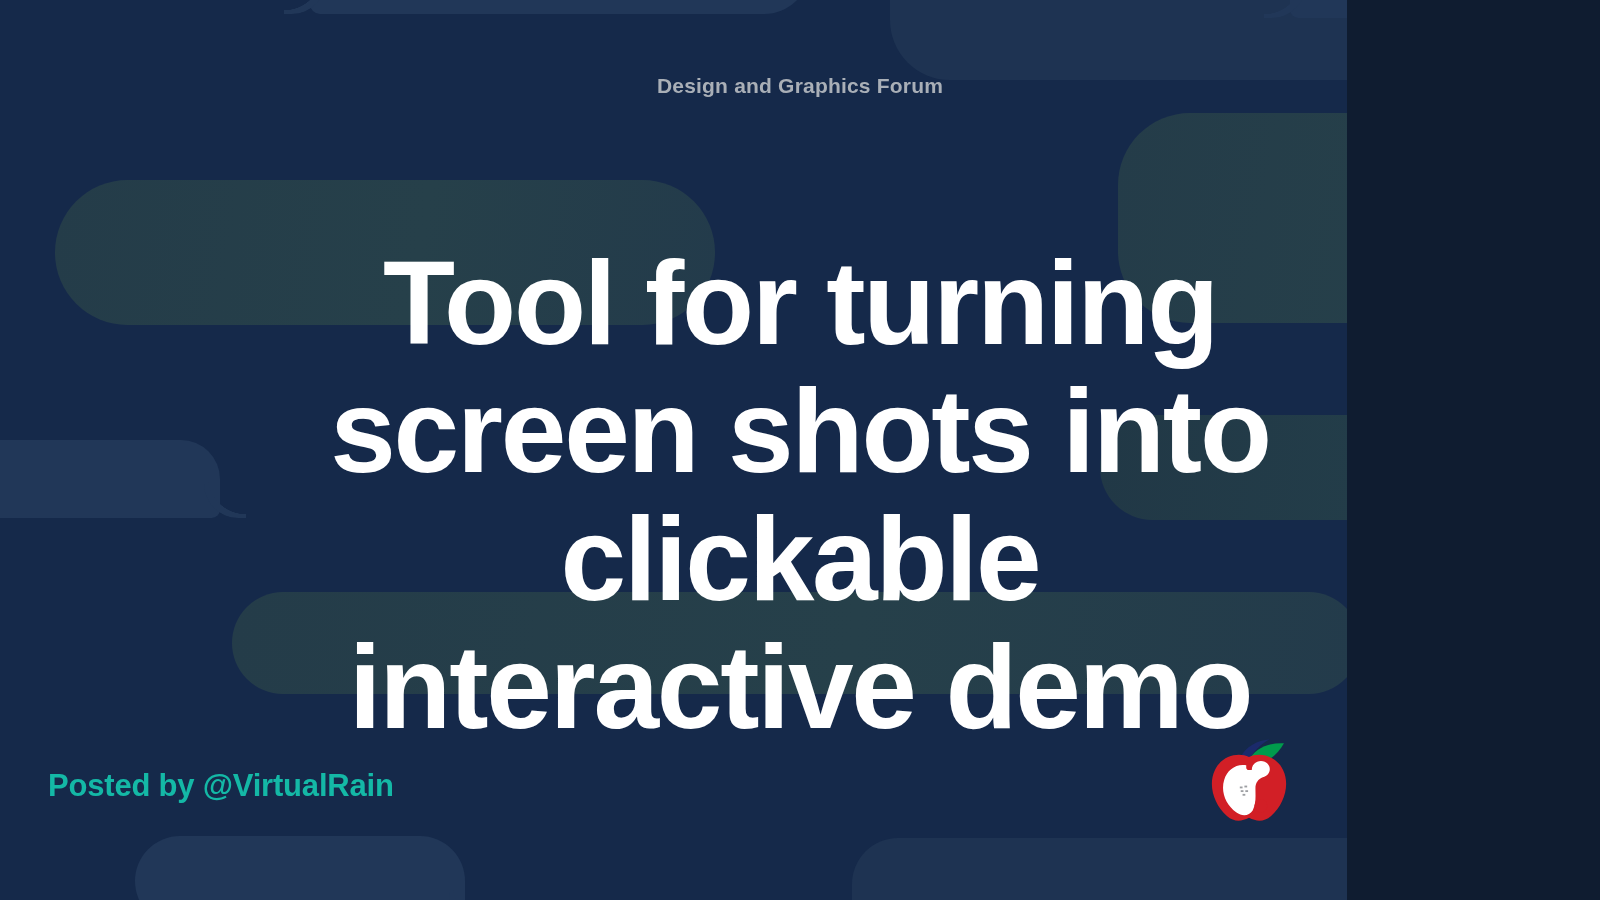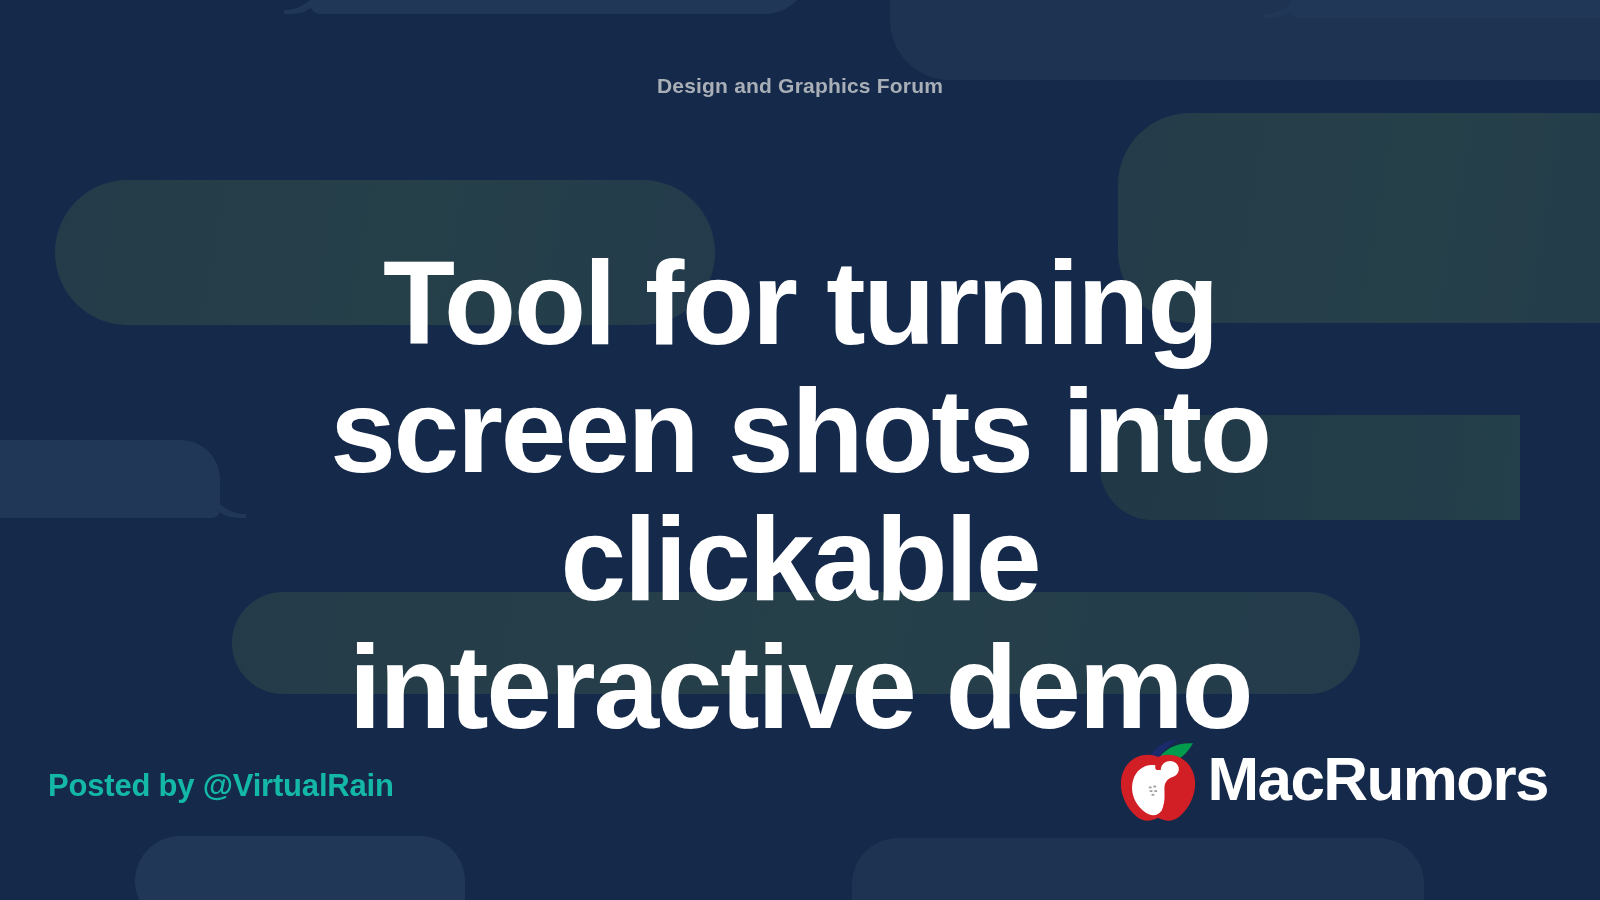--- a/index.html
+++ b/index.html
@@ -2,21 +2,21 @@
 <html><head>
 <meta charset="utf-8">
 <style>
   html, body {
     margin: 0;
     padding: 0;
     background: #0f1c30;
   }
   .canvas {
     position: relative;
-    width: 1600px;
+    width: 1347px;
     height: 900px;
     overflow: hidden;
     background: #15294a;
     font-family: "Liberation Sans", sans-serif;
   }
 
   
   .bg-layer {
     position: absolute;
     inset: 0;
@@ -191,17 +191,16 @@
 
           <g fill="#8d8f93" opacity="0.85">
             <rect x="40" y="56" width="3" height="2"></rect>
             <rect x="45" y="55" width="3" height="2"></rect>
             <rect x="41" y="60" width="3" height="2"></rect>
             <rect x="46" y="60" width="3" height="2"></rect>
             <rect x="43" y="64" width="3" height="2"></rect>
           </g>
         </svg>
       </span>
-      <span class="brand-word">MacRumors</span>
     </div>
 
   </div>
 </div>
 
 </body></html>

